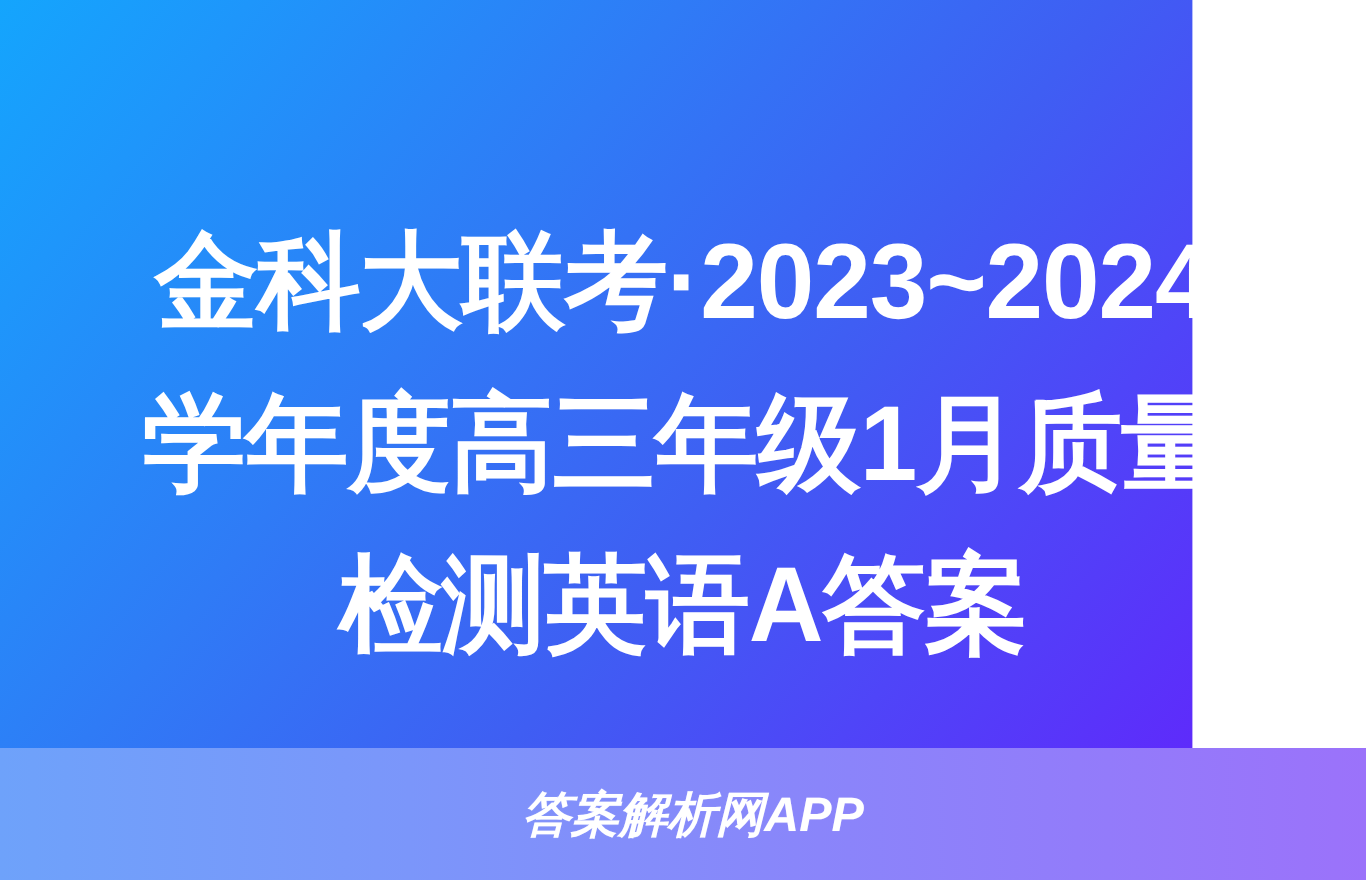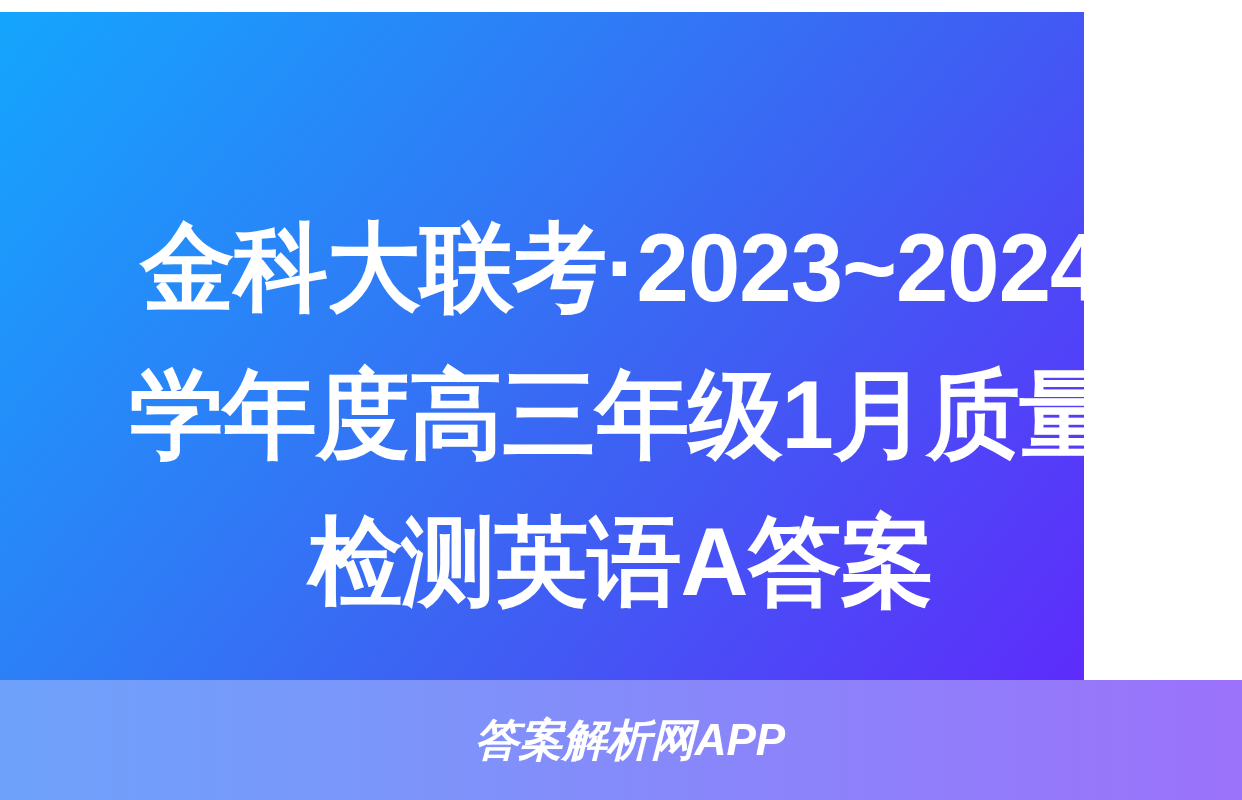--- a/index.html
+++ b/index.html
@@ -16,21 +16,21 @@
     position: relative;
     width: 1242px;
     height: 800px;
     overflow: hidden;
     font-family: "Liberation Sans", "DejaVu Sans", sans-serif;
   }
 
   
   .stage {
     position: absolute;
-    left: 0; top: 12px;
+    left: 0; top: 0;
     width: 1084px;
     height: 680px;
     background: linear-gradient(129deg,
         #14A5FD 0%,
         #1E96FB 14%,
         #2F7BF6 38%,
         #3F5EF3 62%,
         #4F45F8 80%,
         #5E2BFB 100%);
   }

